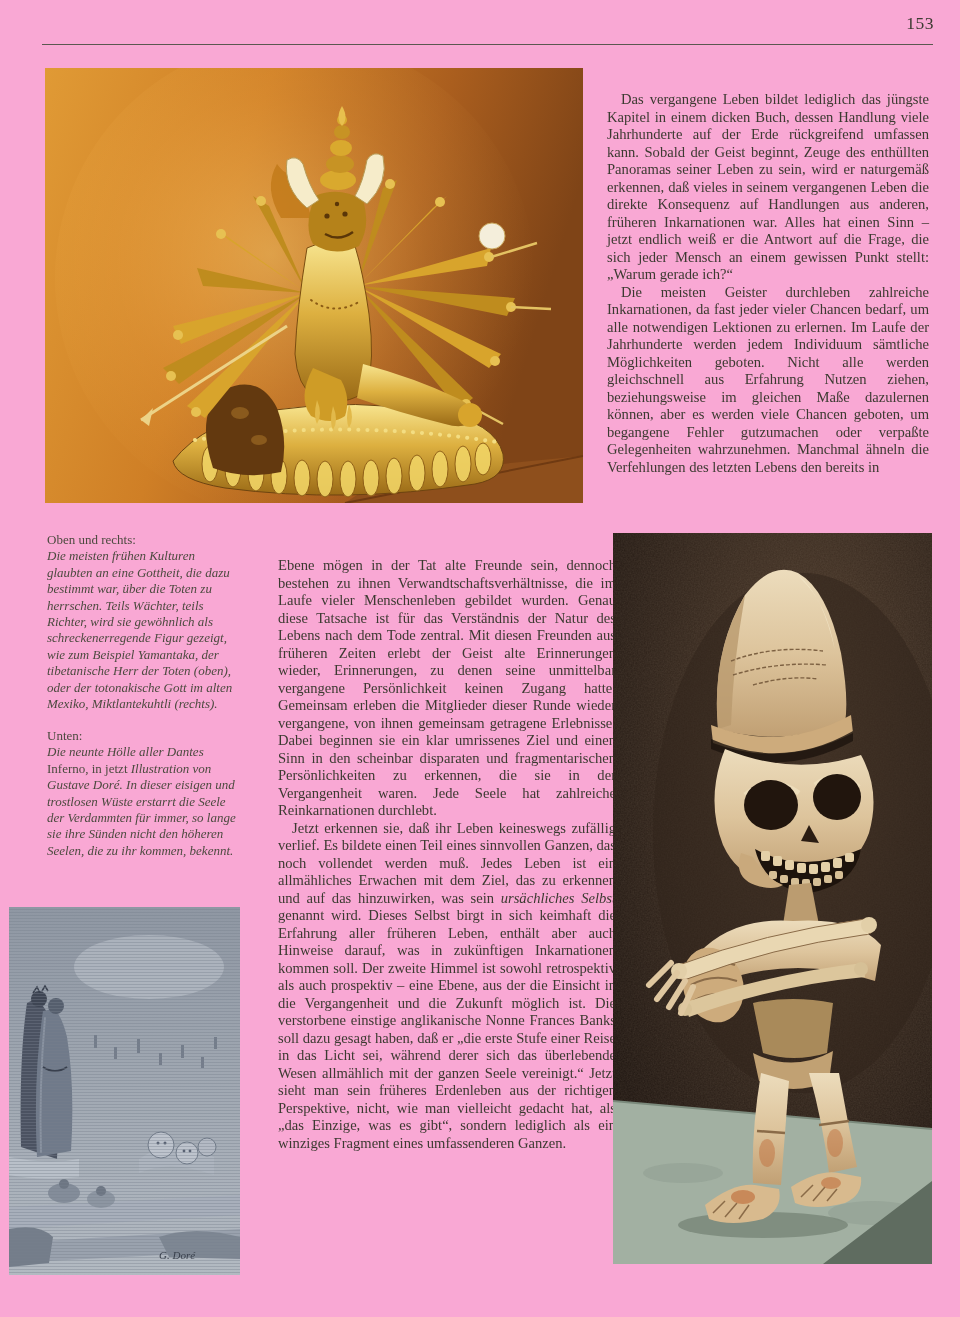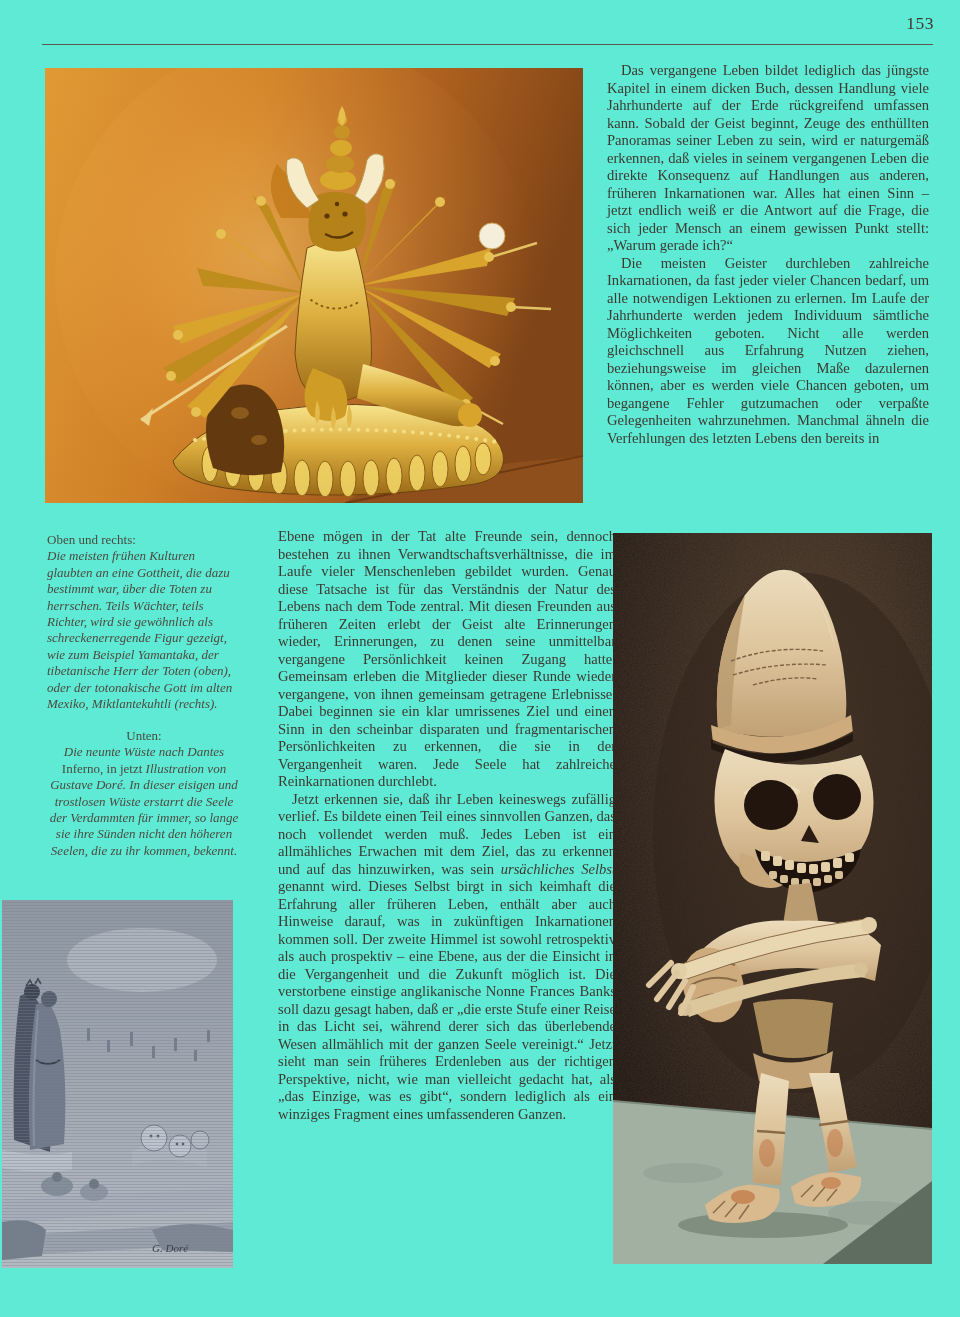--- a/index.html
+++ b/index.html
@@ -1,35 +1,35 @@
 <!DOCTYPE html>
 <html lang="de"><head>
 <meta charset="utf-8">
 <style>
   html,body{margin:0;padding:0;background:#e9e4d5;}
   .page{
     position:relative;width:960px;height:1317px;overflow:hidden;
-    background:#5eead4;
+    background:#f9a8d4;
     font-family:"Liberation Serif","DejaVu Serif",serif;
     color:#3c3a31;
   }
   .pageno{position:absolute;top:13px;right:26px;font-size:17.5px;letter-spacing:.5px;}
   .toprule{position:absolute;left:42px;top:44px;width:891px;height:1px;background:#5a5850;}
 
   
-  .col{position:absolute;text-align:justify;hyphens:auto;-webkit-hyphens:auto;}
+  .col{position:absolute;text-align:justify;hyphens:auto;margin-top:29px;-webkit-hyphens:auto;}
   .col p{margin:0;}
   .col-right{left:607px;top:62px;width:322px;font-size:14.6px;line-height:17.5px;}
   .col-middle{left:278px;top:528px;width:338px;font-size:14.6px;line-height:17.5px;}
   .ind{text-indent:14px;}
 
   
   .caption{position:absolute;left:47px;width:194px;font-size:13px;line-height:16.4px;color:#4c4a3f;}
   .caption-top{top:532px;}
-  .caption-bottom{top:728px;text-align:center;}
+  .caption-bottom{top:728px;}
   .cap-body{font-style:italic;}
   .roman{font-style:normal;}
 
   
   .photo{position:absolute;display:block;}
   .photo svg{display:block;}
   .img-statue{left:45px;top:68px;width:538px;height:435px;}
   .img-dore{left:2px;top:900px;width:231px;height:368px;}
   .img-skeleton{left:613px;top:533px;width:319px;height:731px;}
 </style>
@@ -163,29 +163,29 @@
     <p class="ind">Die meisten Geister durchleben zahlreiche Inkarnationen, da fast jeder vieler Chancen bedarf, um alle notwendigen Lektionen zu erlernen. Im Laufe der Jahrhunderte werden jedem Individuum sämtliche Möglichkeiten geboten. Nicht alle werden gleichschnell aus Erfahrung Nutzen ziehen, beziehungsweise im gleichen Maße dazulernen können, aber es werden viele Chancen geboten, um begangene Fehler gutzumachen oder verpaßte Gelegenheiten wahrzunehmen. Manchmal ähneln die Verfehlungen des letzten Lebens den bereits in</p>
   </div>
 
   <div class="caption caption-top">
     <div class="cap-label">Oben und rechts:</div>
     <div class="cap-body">Die meisten frühen Kulturen glaubten an eine Gottheit, die dazu bestimmt war, über die Toten zu herrschen. Teils Wächter, teils Richter, wird sie gewöhnlich als schreckenerregende Figur gezeigt, wie zum Beispiel Yamantaka, der tibetanische Herr der Toten (oben), oder der totonakische Gott im alten Mexiko, Miktlantekuhtli (rechts).</div>
   </div>
 
   <div class="caption caption-bottom">
     <div class="cap-label">Unten:</div>
-    <div class="cap-body"><span>Die neunte Wüste nach Dantes </span><span class="roman">Inferno, in jetzt </span><span>Illustration von Gustave Doré. In dieser eisigen und trostlosen Wüste erstarrt die Seele der Verdammten für immer, so lange sie ihre Sünden nicht den höheren Seelen, die zu ihr kommen, bekennt.</span></div>
+    <div class="cap-body"><span>Die neunte Hölle aller Dantes </span><span class="roman">Inferno, in jetzt </span><span>Illustration von Gustave Doré. In dieser eisigen und trostlosen Wüste erstarrt die Seele der Verdammten für immer, so lange sie ihre Sünden nicht den höheren Seelen, die zu ihr kommen, bekennt.</span></div>
   </div>
 
   <div class="col col-middle">
     <p>Ebene mögen in der Tat alte Freunde sein, dennoch bestehen zu ihnen Verwandtschaftsverhältnisse, die im Laufe vieler Menschenleben gebildet wurden. Genau diese Tatsache ist für das Verständnis der Natur des Lebens nach dem Tode zentral. Mit diesen Freunden aus früheren Zeiten erlebt der Geist alte Erinnerungen wieder, Erinnerungen, zu denen seine unmittelbar vergangene Persönlichkeit keinen Zugang hatte. Gemeinsam erleben die Mitglieder dieser Runde wieder vergangene, von ihnen gemeinsam getragene Erlebnisse. Dabei beginnen sie ein klar umrissenes Ziel und einen Sinn in den scheinbar disparaten und fragmentarischen Persönlichkeiten zu erkennen, die sie in der Vergangenheit waren. Jede Seele hat zahlreiche Reinkarnationen durchlebt.</p>
     <p class="ind"><span>Jetzt erkennen sie, daß ihr Leben keineswegs zufällig verlief. Es bildete einen Teil eines sinnvollen Ganzen, das noch vollendet werden muß. Jedes Leben ist ein allmähliches Erwachen mit dem Ziel, das zu erkennen und auf das hinzuwirken, was sein </span><i>ursächliches Selbst</i><span> genannt wird. Dieses Selbst birgt in sich keimhaft die Erfahrung aller früheren Leben, enthält aber auch Hinweise darauf, was in zukünftigen Inkarnationen kommen soll. Der zweite Himmel ist sowohl retrospektiv als auch prospektiv – eine Ebene, aus der die Einsicht in die Vergangenheit und die Zukunft möglich ist. Die verstorbene einstige anglikanische Nonne Frances Banks soll dazu gesagt haben, daß er „die erste Stufe einer Reise in das Licht sei, während derer sich das überlebende Wesen allmählich mit der ganzen Seele vereinigt.“ Jetzt sieht man sein früheres Erdenleben aus der richtigen Perspektive, nicht, wie man vielleicht gedacht hat, als „das Einzige, was es gibt“, sondern lediglich als ein winziges Fragment eines umfassenderen Ganzen.</span></p>
   </div>
 
-  <figure class="photo img-dore" style="margin:0">
+  <figure class="photo img-dore" style="margin:7px">
     <svg width="231" height="368" viewBox="0 0 231 368">
       <defs>
         <linearGradient id="dSky" x1="0" y1="0" x2="0" y2="1">
           <stop offset="0" stop-color="#8f97a3"></stop>
             <stop offset="1" stop-color="#b3bac2"></stop>
         </linearGradient>
         <pattern id="dHatch" width="2" height="3" patternUnits="userSpaceOnUse">
           <rect width="2" height="3" fill="none"></rect>
             <rect y="2" width="2" height="1" fill="#77808d"></rect>
         </pattern>

